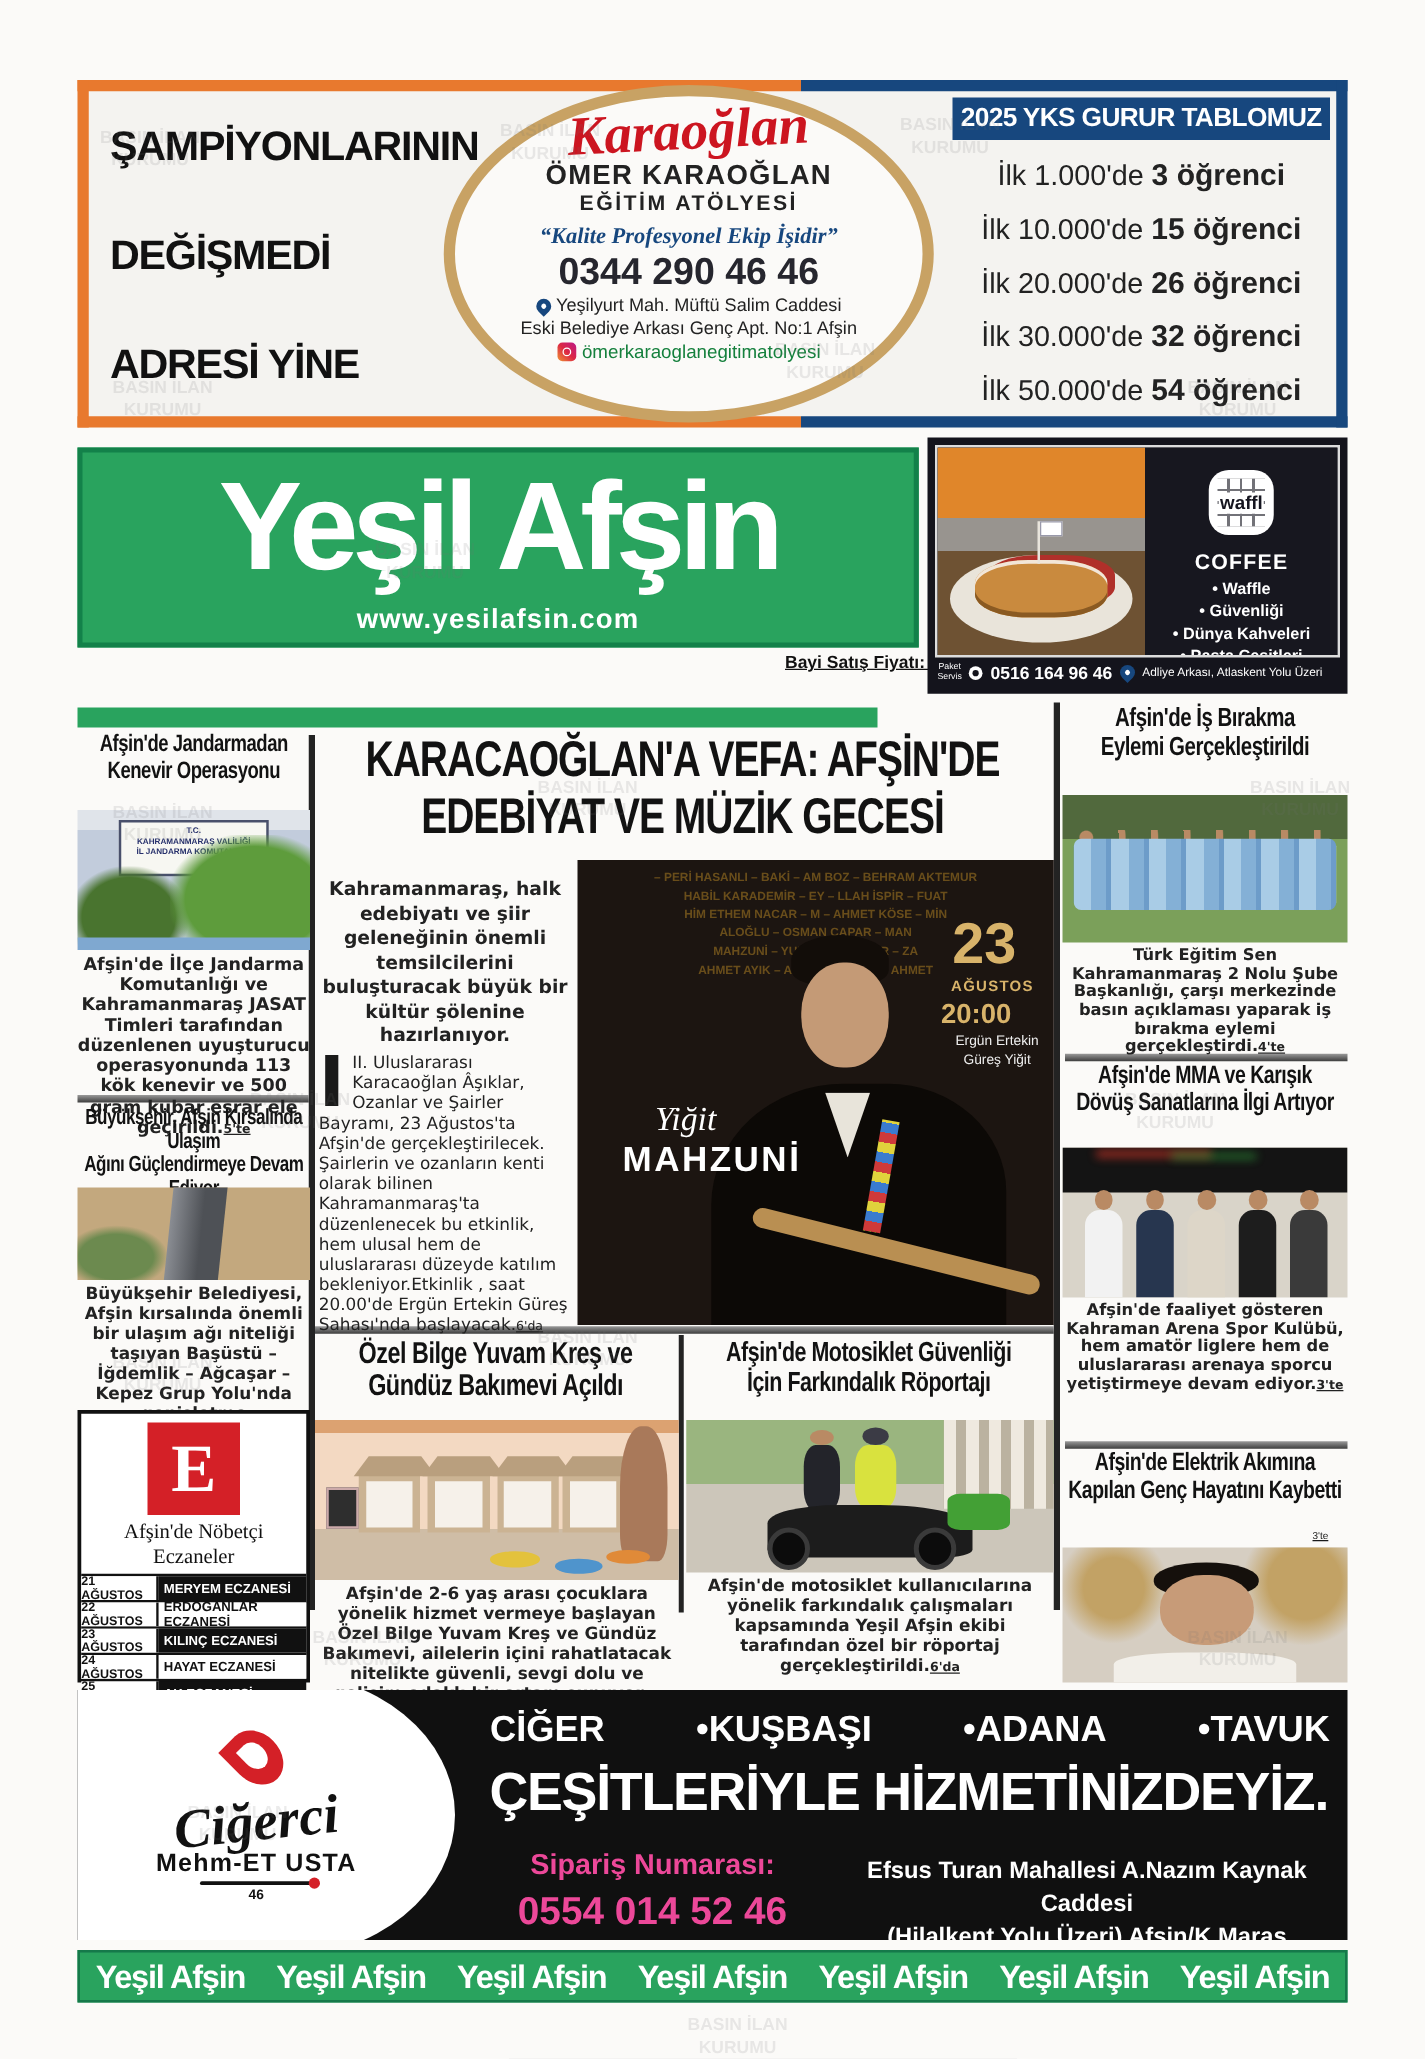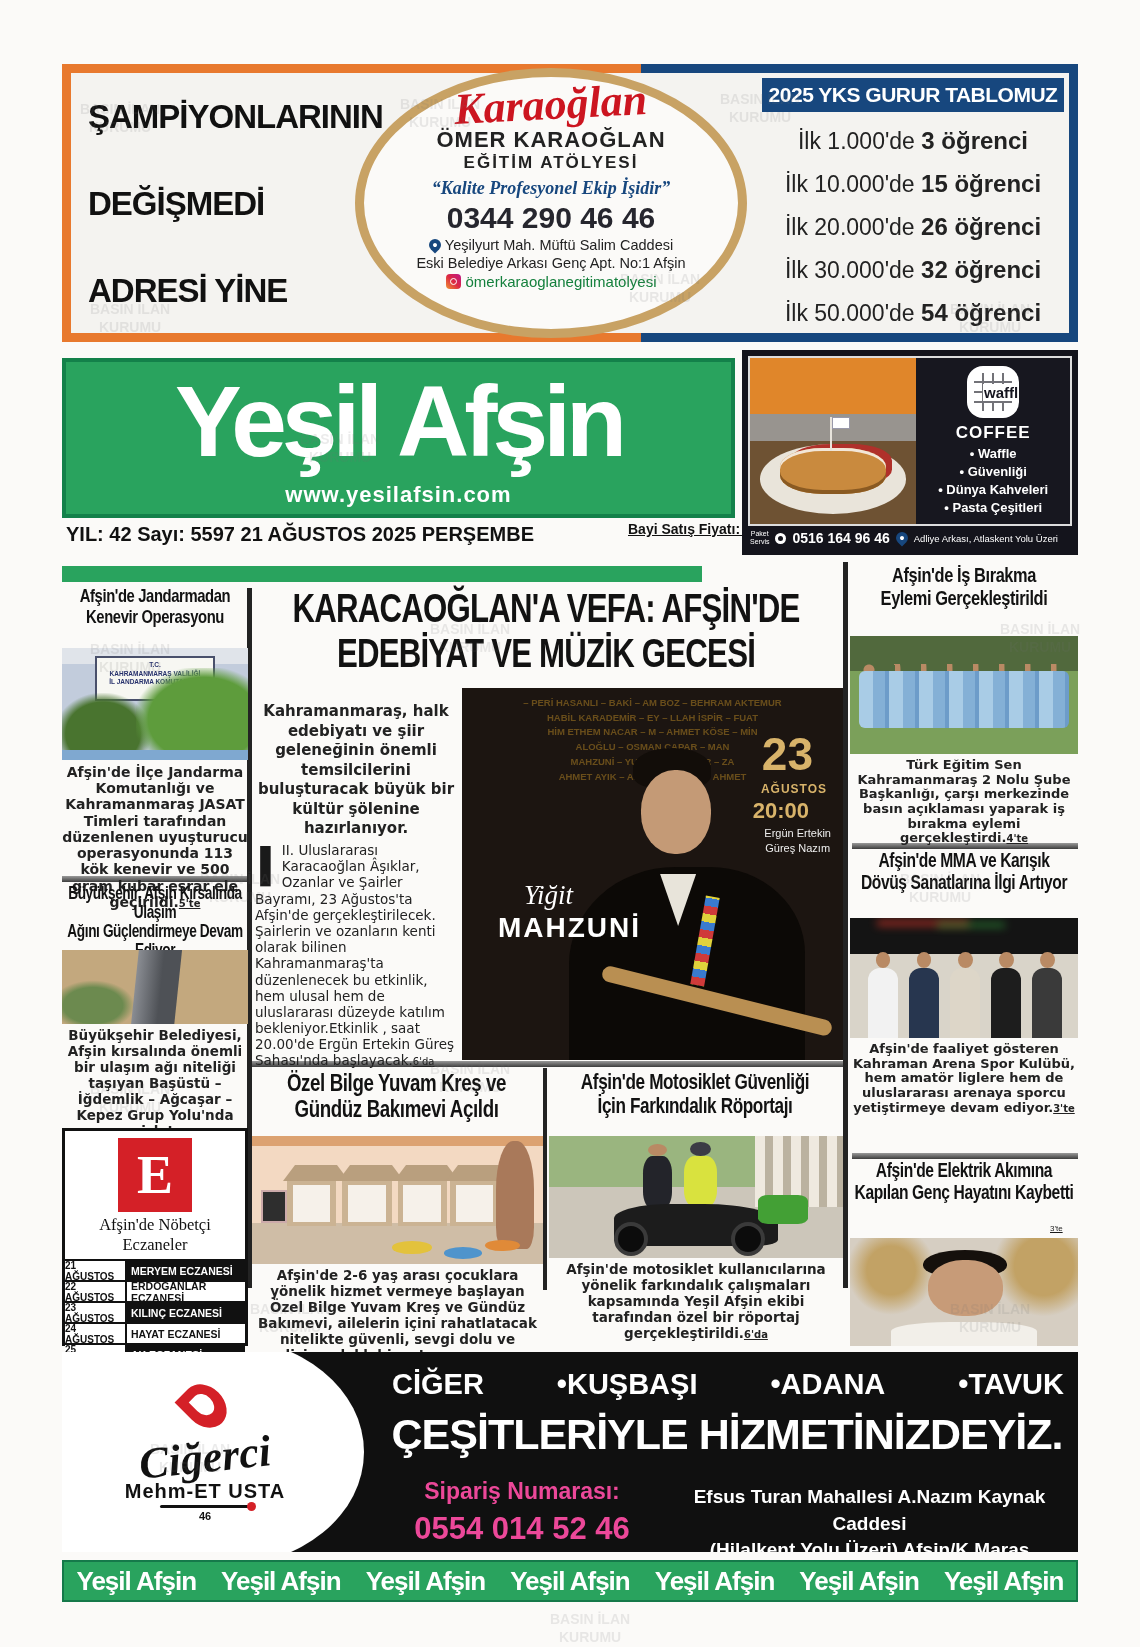--- a/index.html
+++ b/index.html
@@ -60,22 +60,22 @@
   .coffee{position:absolute;left:742px;top:350px;width:336px;height:205px;background:#14141c;padding:6px;}
   .coffee-in{position:relative;width:100%;height:170px;border:2px solid #ddd;display:flex;overflow:hidden;}
   .coffee-photo{width:52%;position:relative;
       background:linear-gradient(180deg,#e0862a 0 34%,#98948f 34% 50%,#6e5233 50% 100%);}
   .plate{position:absolute;left:6%;bottom:6%;width:88%;height:42%;background:#e9e4da;border-radius:50%;}
   .waffle{position:absolute;left:18%;bottom:18%;width:64%;height:28%;background:#c98a3e;border-radius:40%;
       box-shadow:inset 0 3px 0 #f2e6d8, inset 0 -4px 0 #8a5a22, 8px -6px 0 -2px #b0302a;}
   .flag{position:absolute;left:48%;bottom:44%;width:2px;height:34px;background:#e8e4dc;}
   .flag::after{content:"";position:absolute;left:2px;top:0;width:16px;height:10px;background:#fff;border:1px solid #99a;}
   .coffee-right{width:48%;background:#17171f;color:#fff;text-align:center;padding-top:6px;}
-  .waffl-badge{width:52px;height:52px;margin:2px auto;background:#fff;border-radius:16px;position:relative;
-      display:flex;align-items:center;justify-content:flex-end;}
+  .waffl-badge{width:52px;height:52px;margin:12px auto;background:#fff;border-radius:16px;position:relative;
+      display:flex;align-items:center;justify-content:center;}
   .waffl-badge::before{content:"";position:absolute;inset:7px;
       background:repeating-linear-gradient(0deg,transparent 0 8px,#15151f 8px 10px),
                  repeating-linear-gradient(90deg,transparent 0 8px,#15151f 8px 10px);opacity:.6;}
   .waffl-txt{position:relative;font-size:15px;font-weight:bold;color:#15151f;background:#fff;padding:0 1px;}
   .coffee-brand{font-size:17px;font-weight:bold;letter-spacing:1px;margin-top:5px;}
   .coffee-item{font-size:13px;font-weight:bold;margin-top:3px;}
   .coffee-bottom{display:flex;align-items:center;gap:6px;color:#fff;margin-top:4px;padding:0 2px;}
   .svc{font-size:7px;line-height:1.15;white-space:pre-line;text-align:center;}
   .phone-ic{width:11px;height:11px;border-radius:50%;background:#fff;position:relative;flex:0 0 auto;}
   .phone-ic::after{content:"";position:absolute;left:3px;top:3px;width:5px;height:5px;background:#14141c;border-radius:50%;}
@@ -298,21 +298,20 @@
       <div class="gurur-row"><span>İlk 20.000'de </span><b>26 öğrenci</b></div>
       <div class="gurur-row"><span>İlk 30.000'de </span><b>32 öğrenci</b></div>
       <div class="gurur-row"><span>İlk 50.000'de </span><b>54 öğrenci</b></div>
     </div>
   </div>
 
   <div class="mast">
     <div class="mast-title">Yeşil Afşin</div>
     <div class="mast-site">www.yesilafsin.com</div>
   </div>
-  <div class="issue abs">YIL: 42  Sayı: 5597  21 AĞUSTOS 2025 PERŞEMBE</div>
   <div class="price abs">Bayi Satış Fiyatı: 5.00 TL.</div>
 
   <div class="coffee">
     <div class="coffee-in">
       <div class="coffee-photo">
         <div class="plate"></div>
         <div class="waffle"></div>
         <div class="flag"></div>
       </div>
       <div class="coffee-right">
@@ -423,21 +422,21 @@
     <div class="mus-hair"></div>
     <div class="mus-head"></div>
     <div class="mus-shirt"></div>
     <div class="strap"></div>
     <div class="saz"></div>
     <div class="p-day">23</div>
     <div class="p-month">AĞUSTOS</div>
     <div class="p-time">20:00</div>
     <div class="p-venue">
       <span>Ergün Ertekin</span><br>
-      <span>Güreş Nazım</span>
+      <span>Güreş Yiğit</span>
     </div>
     <div class="artist-first">Yiğit</div>
     <div class="artist-last">MAHZUNİ</div>
   </div>
 
   <div class="hl cx" style="left:211px;top:1070px;width:371px;font-size:24px">
     <span>Özel Bilge Yuvam Kreş ve</span>
     <span>Gündüz Bakımevi Açıldı</span>
   </div>
   <div class="photo kres-photo" style="left:252px;top:1136px;width:291px;height:128px">

